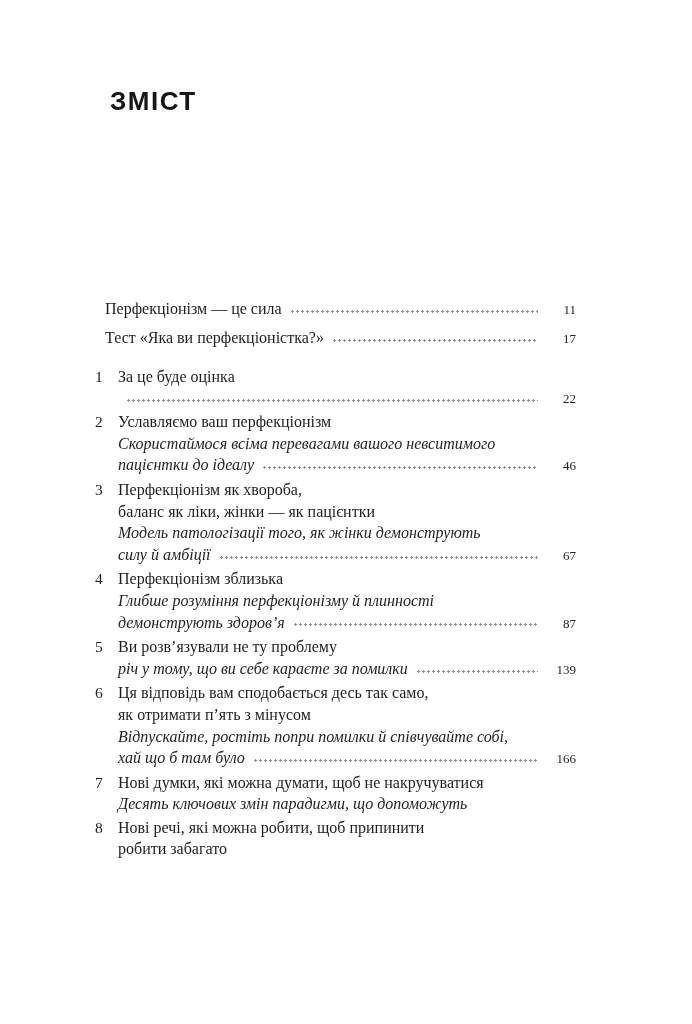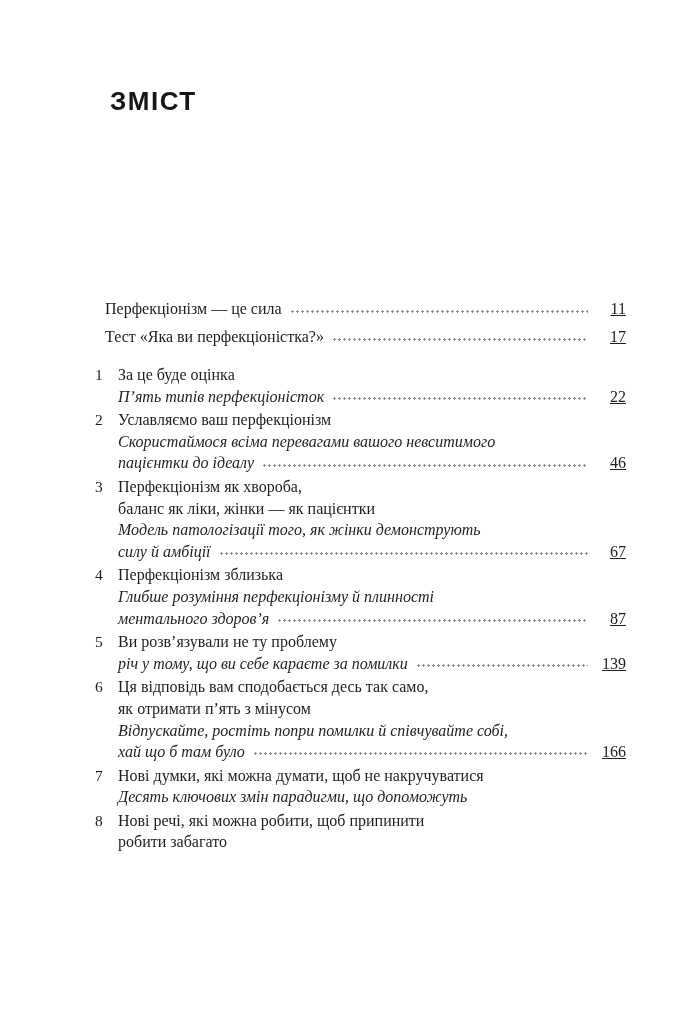--- a/index.html
+++ b/index.html
@@ -9,21 +9,21 @@
     height: 1024px;
     position: relative;
     overflow: hidden;
     font-family: "Liberation Serif", serif;
     color: #1e1e1e;
     font-size: 16px;
   }
   .page {
     width: 100%;
     height: 100%;
-    padding: 86px 66px 0 95px;
+    padding: 86px 116px 0 95px;
   }
   .title {
     font-family: "Liberation Sans", sans-serif;
     font-weight: 700;
     font-size: 26px;
     letter-spacing: 1.5px;
     margin-left: 15px;
     line-height: 30px;
     color: #161616;
   }
@@ -58,22 +58,21 @@
     transform: translateY(2px);
     background-image: radial-gradient(circle, #8f8f8f 1px, rgba(0,0,0,0) 1.3px);
     background-size: 5px 3px;
     background-repeat: repeat-x;
     background-position: 0 50%;
   }
   .pageno {
     flex: 0 0 auto;
     min-width: 30px;
     text-align: right;
-    font-size: 16px;
-    text-decoration: underline;
+    font-size: 13px;
   }
 </style>
 </head>
 <body>
 
 <div class="page">
   <h1 class="title">ЗМІСТ</h1>
   <div class="toc-front" id="toc-front">
       <div class="entry">
         <div class="row">
@@ -91,21 +90,20 @@
       </div>
     </div>
   <div class="toc-chapters" id="toc-chapters">
       <div class="entry">
         <div class="row">
           <span class="num">1</span>
           <span class="txt">За це буде оцінка</span>
         </div>
         <div class="row">
           <span class="num"></span>
-          <span class="txt italic">П’ять типів перфекціоністок</span>
           <span class="leader"></span>
           <span class="pageno">22</span>
         </div>
       </div>
       <div class="entry">
         <div class="row">
           <span class="num">2</span>
           <span class="txt">Уславляємо ваш перфекціонізм</span>
         </div>
         <div class="row">
@@ -143,21 +141,21 @@
         <div class="row">
           <span class="num">4</span>
           <span class="txt">Перфекціонізм зблизька</span>
         </div>
         <div class="row">
           <span class="num"></span>
           <span class="txt italic">Глибше розуміння перфекціонізму й плинності</span>
         </div>
         <div class="row">
           <span class="num"></span>
-          <span class="txt italic">ментального здоров’я</span>
+          <span class="txt italic">демонструють здоров’я</span>
           <span class="leader"></span>
           <span class="pageno">87</span>
         </div>
       </div>
       <div class="entry">
         <div class="row">
           <span class="num">5</span>
           <span class="txt">Ви розв’язували не ту проблему</span>
         </div>
         <div class="row">

